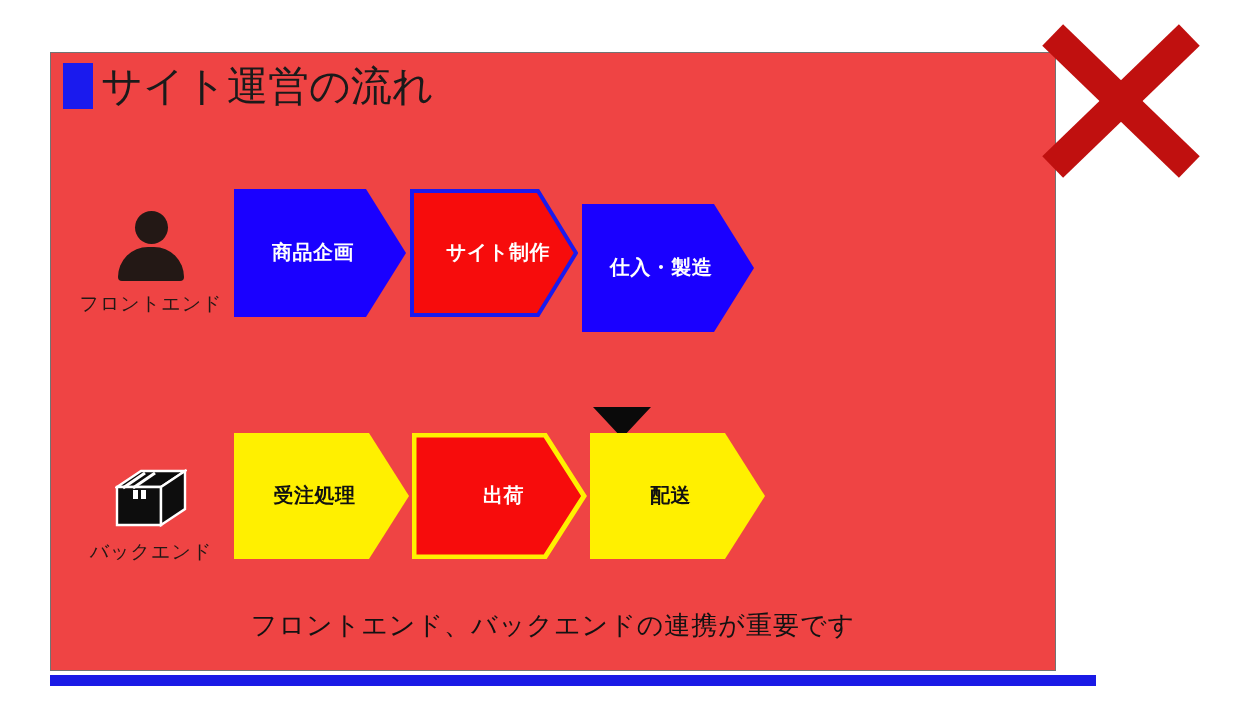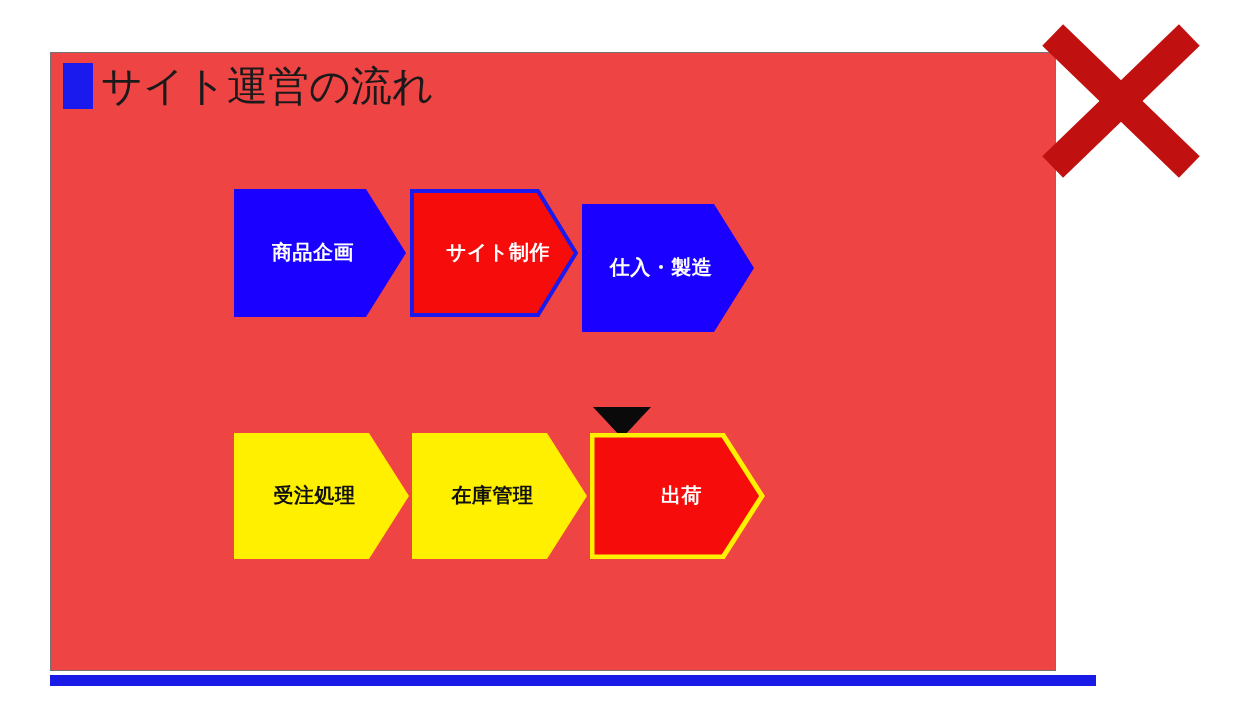--- a/index.html
+++ b/index.html
@@ -198,20 +198,29 @@
 </head>
 <body>
 
 <div id="slide-card">
 
   <div id="title-row">
     <div id="title-marker"></div>
     <div id="title-text">サイト運営の流れ</div>
   </div>
 
+  <div class="row-label" id="label-frontend">
+    <div class="icon-wrap">
+      <div class="person-icon">
+        <div class="head"></div>
+        <div class="body"></div>
+      </div>
+    </div>
+    <div class="label-text">フロントエンド</div>
+  </div>
 
   <div class="arrow-row" id="row-frontend">
 
     <div class="chev blue" style="margin-right:4px;">
       <svg class="chev-bg" viewBox="0 0 172 128" preserveAspectRatio="none">
         <polygon points="0,0 132,0 172,64 132,128 0,128" fill="#1a00ff"></polygon>
       </svg>
       <span class="chev-label">商品企画</span>
     </div>
 
@@ -227,48 +236,63 @@
         <polygon points="0,0 132,0 172,64 132,128 0,128" fill="#1a00ff"></polygon>
       </svg>
       <span class="chev-label">仕入・製造</span>
     </div>
 
 
   </div>
 
   <div id="down-arrow"></div>
 
+  <div class="row-label" id="label-backend">
+    <div class="icon-wrap">
+      <svg class="box-icon" viewBox="0 0 72 62">
+        <polygon points="2,20 26,4 70,4 46,20" fill="#0d0d0d" stroke="#ffffff" stroke-width="2.4"></polygon>
+        <polygon points="2,20 46,20 46,58 2,58" fill="#0d0d0d" stroke="#ffffff" stroke-width="2.4"></polygon>
+        <polygon points="46,20 70,4 70,42 46,58" fill="#0d0d0d" stroke="#ffffff" stroke-width="2.4"></polygon>
+        <line x1="30" y1="6" x2="8" y2="21" stroke="#ffffff" stroke-width="3"></line>
+        <line x1="40" y1="6" x2="18" y2="21" stroke="#ffffff" stroke-width="3"></line>
+        <rect x="18" y="23" width="5" height="9" fill="#ffffff"></rect>
+        <rect x="26" y="23" width="5" height="9" fill="#ffffff"></rect>
+      </svg>
+    </div>
+    <div class="label-text">バックエンド</div>
+  </div>
 
   <div class="arrow-row" id="row-backend">
 
     <div class="chev yellow" style="margin-right:3px;">
       <svg class="chev-bg" viewBox="0 0 175 126" preserveAspectRatio="none">
         <polygon points="0,0 135,0 175,63 135,126 0,126" fill="#fff000"></polygon>
       </svg>
       <span class="chev-label">受注処理</span>
     </div>
 
+
+    <div class="chev red" style="margin-right:3px;text-align:center;">
+      <svg class="chev-bg" viewBox="0 0 175 126" preserveAspectRatio="none">
+        <polygon points="2,2 133,2 172,63 133,124 2,124" fill="#f70c0c" stroke="#fff000" stroke-width="5"></polygon>
+      </svg>
+      <span class="chev-label">出荷</span>
+    </div>
+
     <div class="chev yellow" style="margin-right:3px;">
       <svg class="chev-bg" viewBox="0 0 175 126" preserveAspectRatio="none">
         <polygon points="0,0 135,0 175,63 135,126 0,126" fill="#fff000"></polygon>
       </svg>
-      <span class="chev-label">在庫管理</span>
-    </div>
-
-    <div class="chev red" style="margin-right:3px;text-align:center;">
-      <svg class="chev-bg" viewBox="0 0 175 126" preserveAspectRatio="none">
-        <polygon points="2,2 133,2 172,63 133,124 2,124" fill="#f70c0c" stroke="#fff000" stroke-width="5"></polygon>
-      </svg>
-      <span class="chev-label">出荷</span>
-    </div>
-
-
-
-  </div>
-
+      <span class="chev-label">配送</span>
+    </div>
+
+
+  </div>
+
+  <div id="caption">フロントエンド、バックエンドの連携が重要です</div>
 
 </div>
 
 <div id="bottom-bar"></div>
 
 <div id="x-mark">
   <div class="bar b1"></div>
   <div class="bar b2"></div>
 </div>
 

